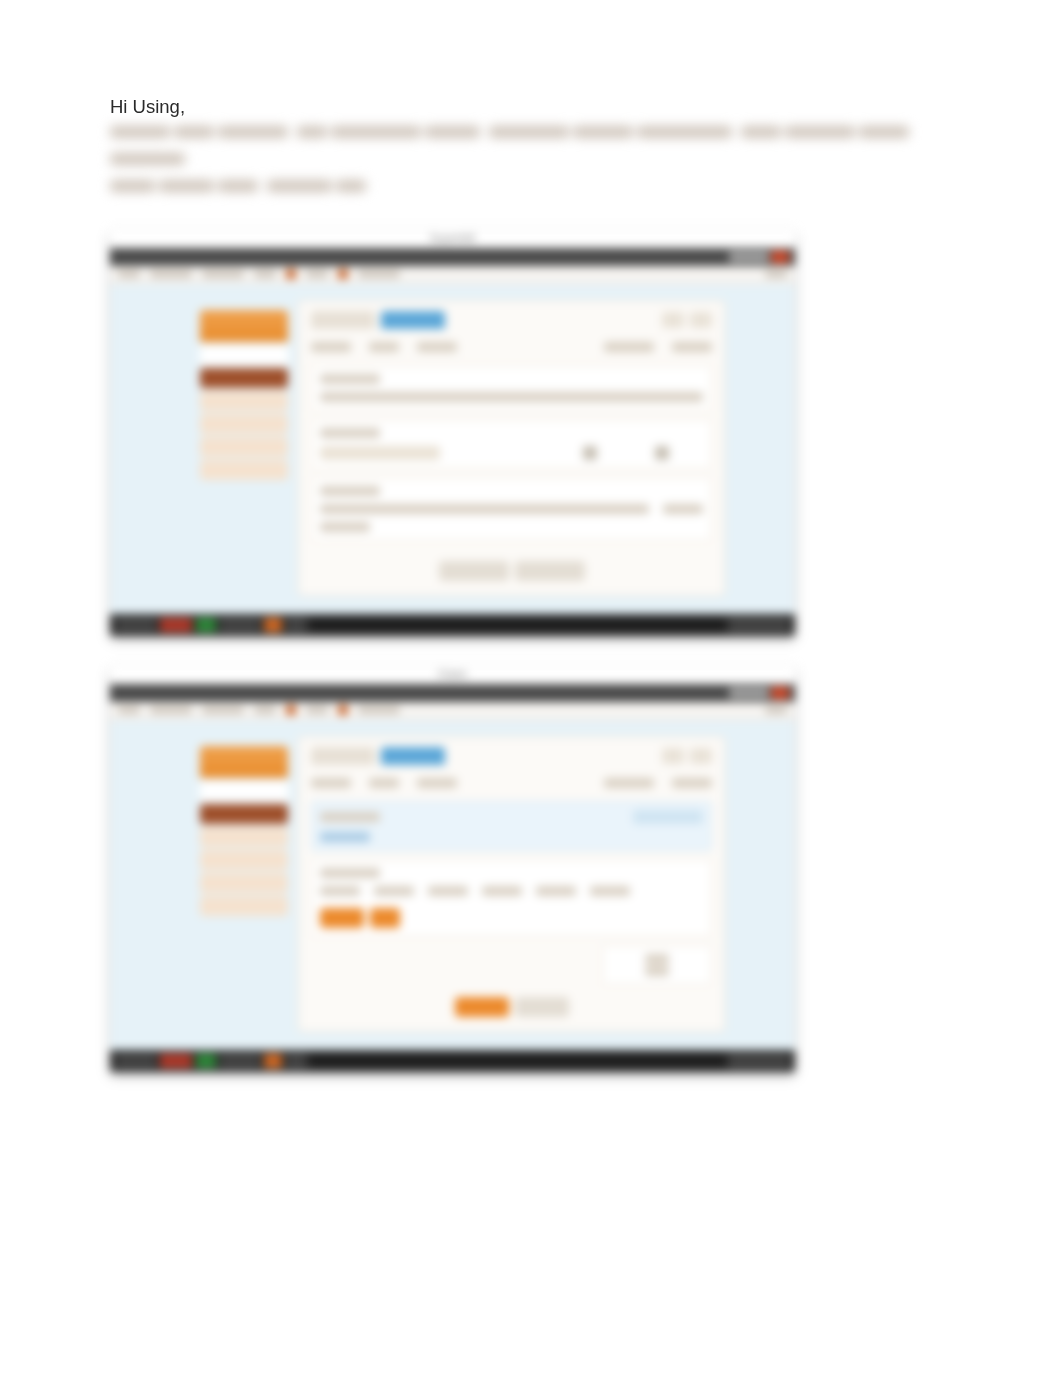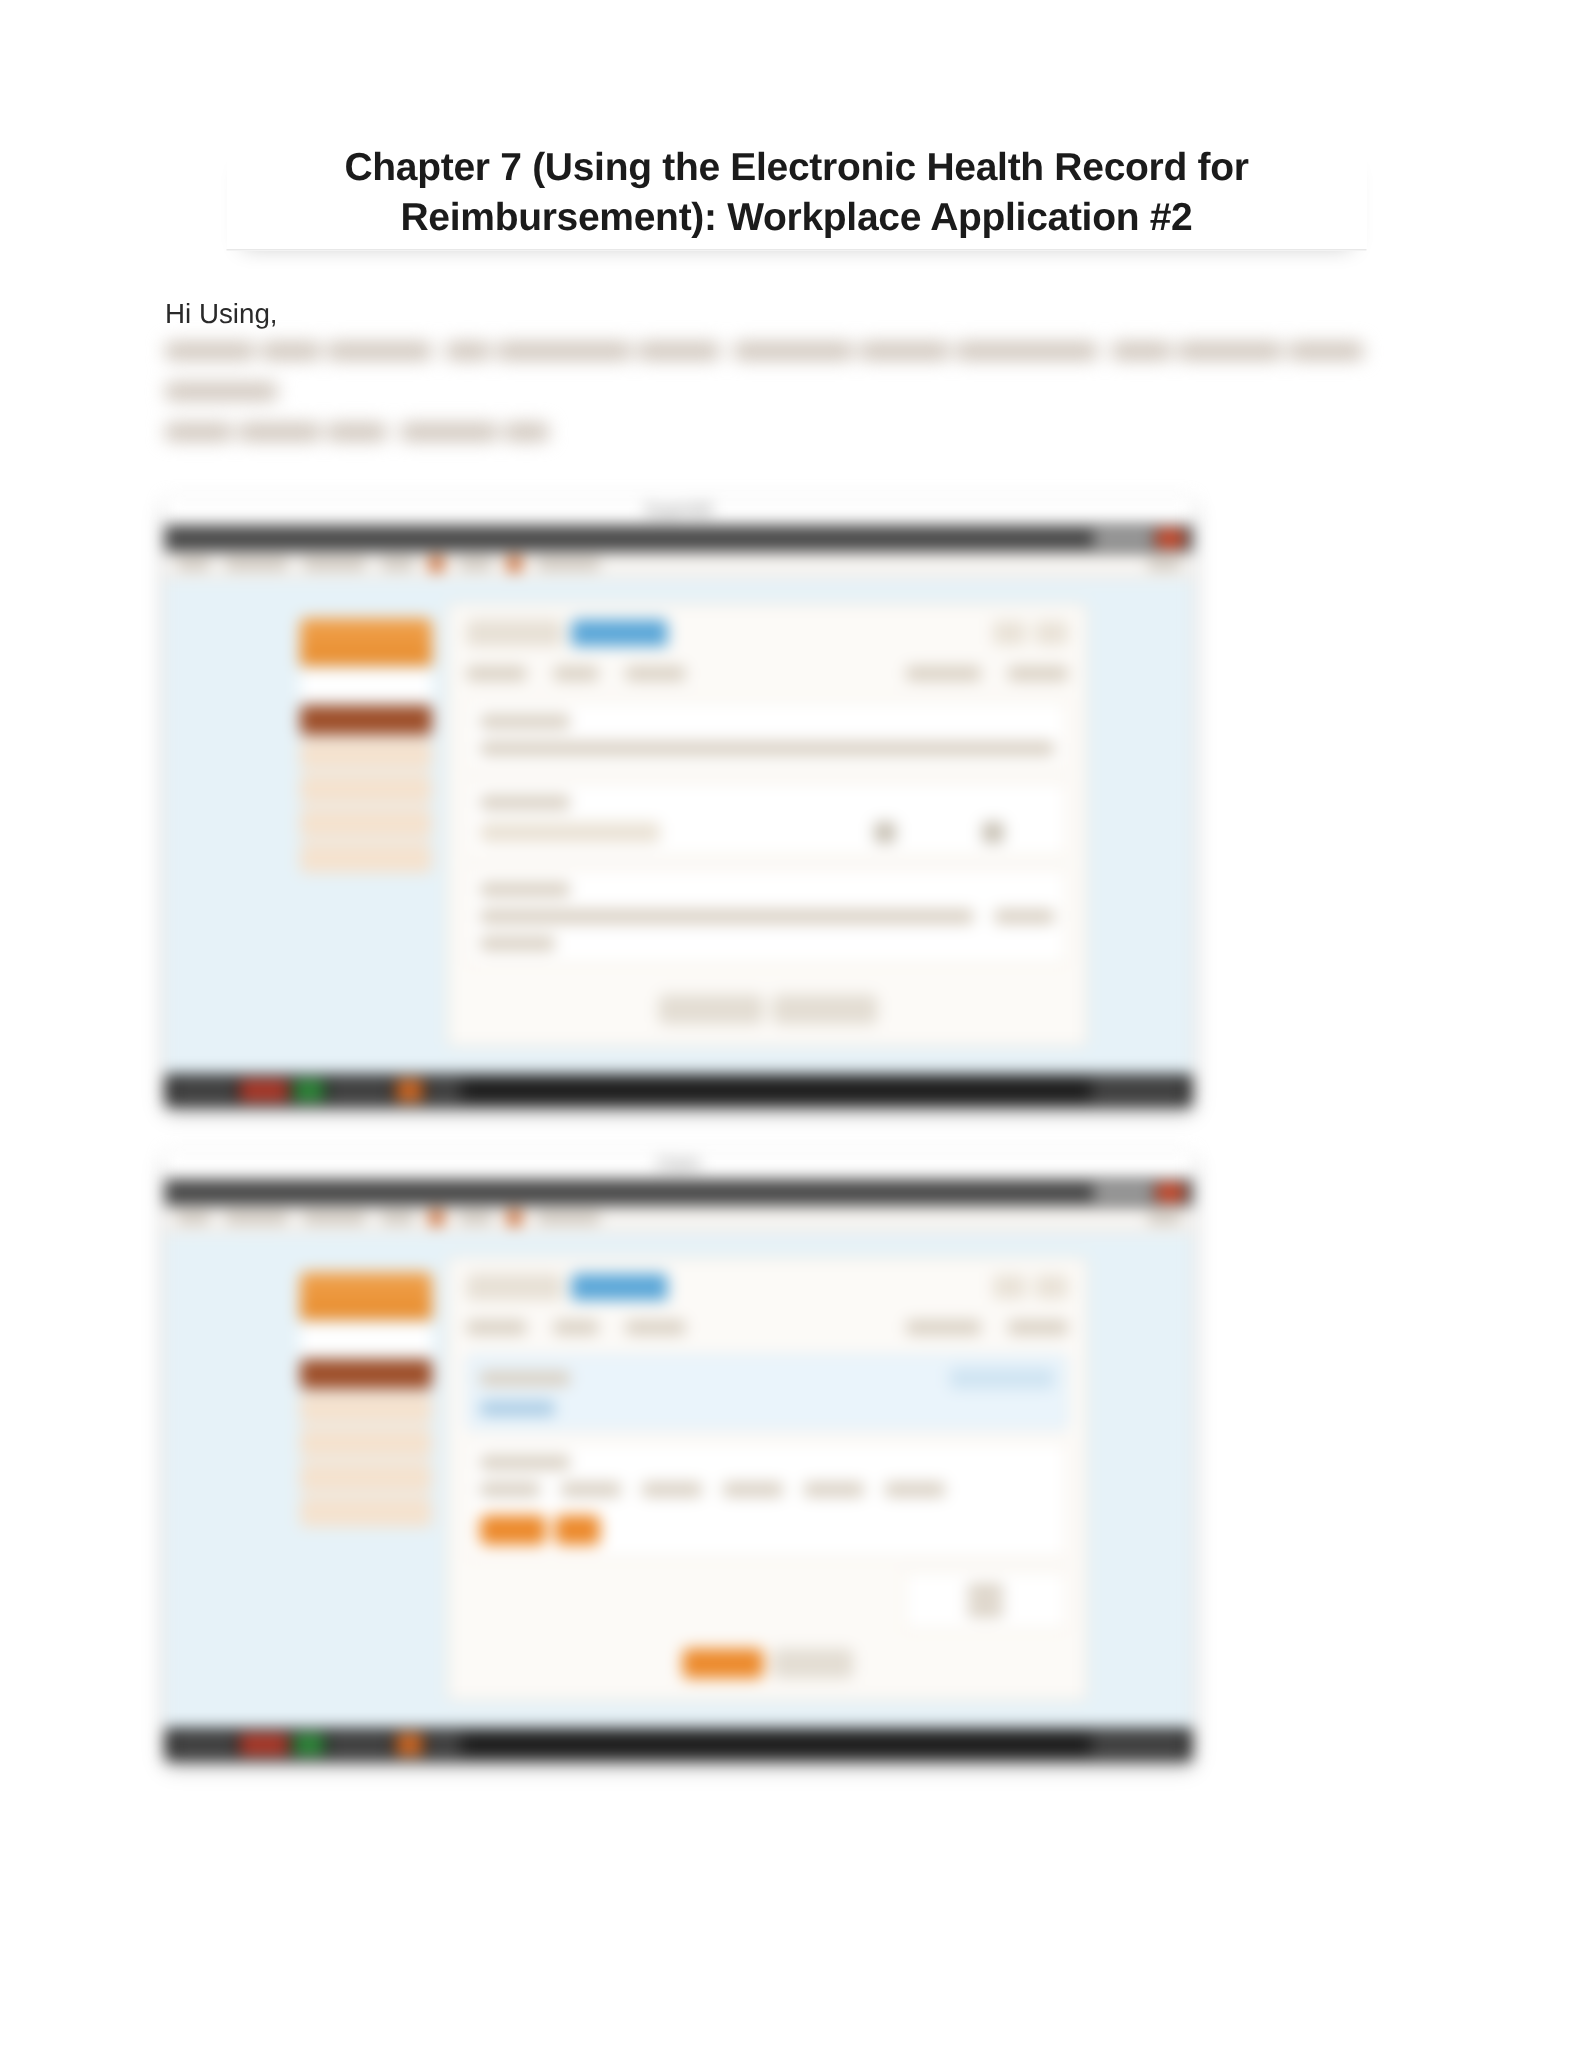--- a/index.html
+++ b/index.html
@@ -194,21 +194,20 @@
   .shot-bottombar .tb.red{width:32px;background:#b23a2a}
   .shot-bottombar .tb.dk{width:40px;background:#444}
   .shot-bottombar .tb.flex{flex:1;background:#1e1e1e}
   .shot-bottombar .tb.or{width:18px;background:#d36a24}
 </style>
 </head>
 <body>
 
 <div class="page">
 
-  <h1 class="title">Chapter 7 (Using the Electronic Health Record for Reimbursement): Workplace Application #2</h1>
 
   <p class="body-text greeting">Hi Using,</p>
 
   <div class="blurred-text" aria-hidden="true">
     <span style="width:60px"></span><span style="width:40px"></span><span style="width:70px"></span>
     <span style="width:30px"></span><span style="width:90px"></span><span style="width:55px"></span>
     <span style="width:80px"></span><span style="width:60px"></span><span style="width:95px"></span>
     <span style="width:40px"></span><span style="width:70px"></span><span style="width:50px"></span>
     <span style="width:75px"></span><br>
     <span style="width:45px"></span><span style="width:55px"></span><span style="width:40px"></span>

